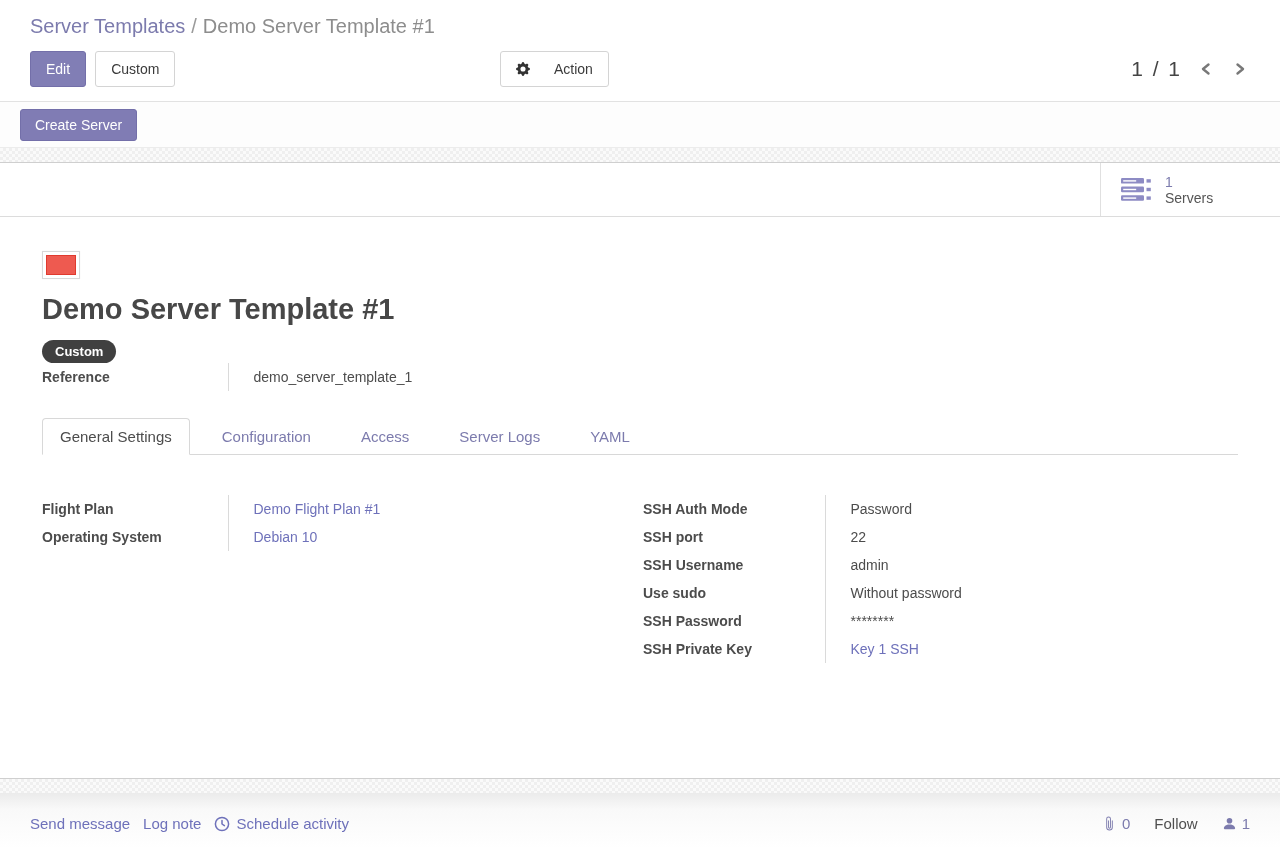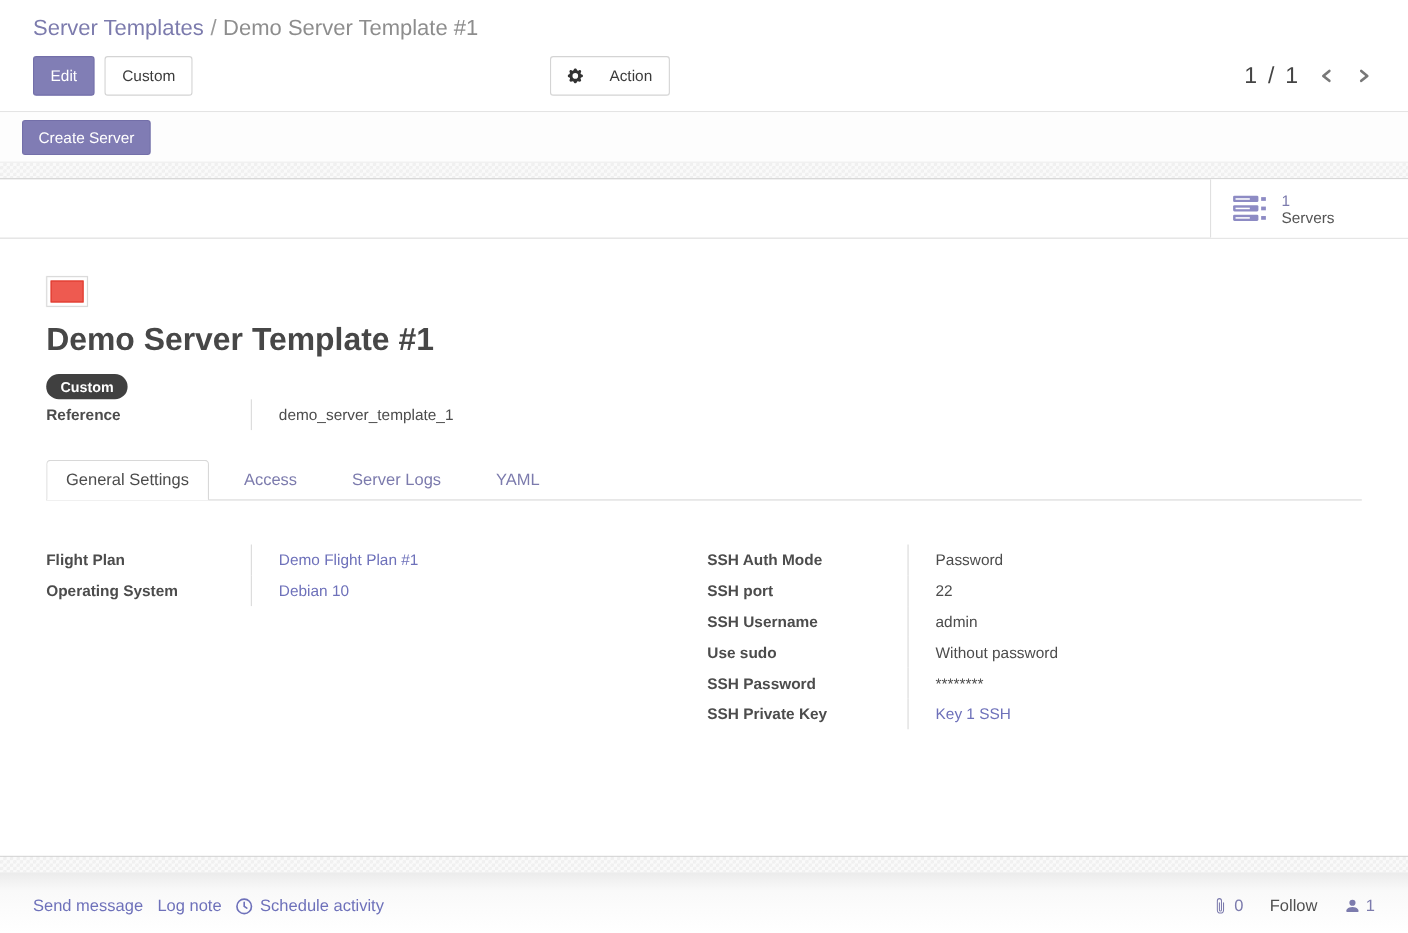--- a/index.html
+++ b/index.html
@@ -168,20 +168,21 @@
         <tbody>
             <tr>
           <td class="flabel">Reference</td>
           <td class="fvalue">demo_server_template_1</td>
         </tr>
       </tbody>
         </table>
 
       <div class="tabbar">
         <div class="tab active">General Settings</div>
+        <div class="tab">Configuration</div>
         <div class="tab">Access</div>
         <div class="tab">Server Logs</div>
         <div class="tab">YAML</div>
       </div>
 
       <div class="tab-content">
         <div class="col-left">
           <table class="fields">
             <tbody>
                 <tr>

